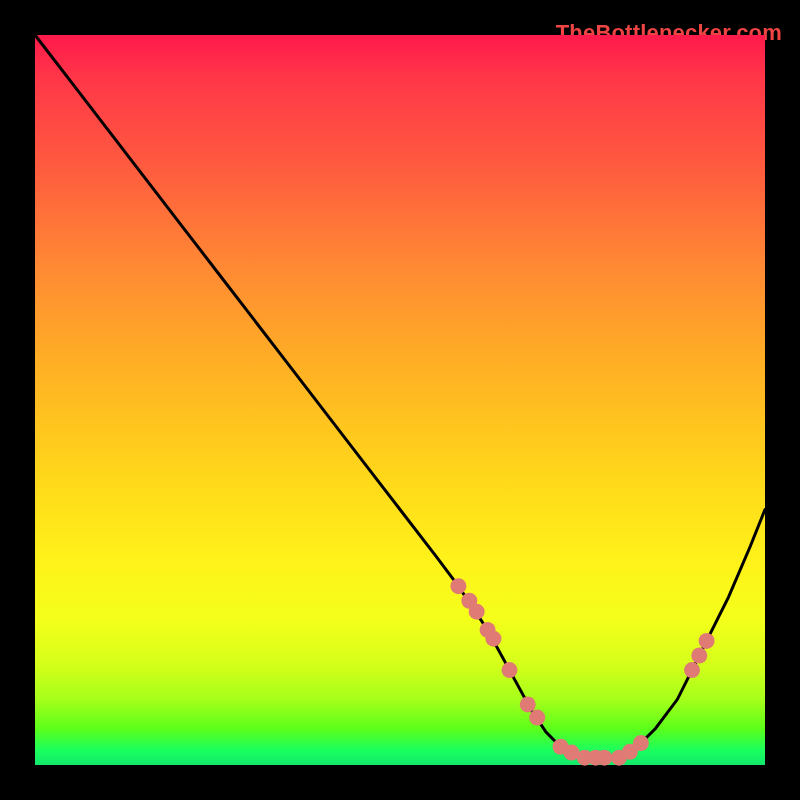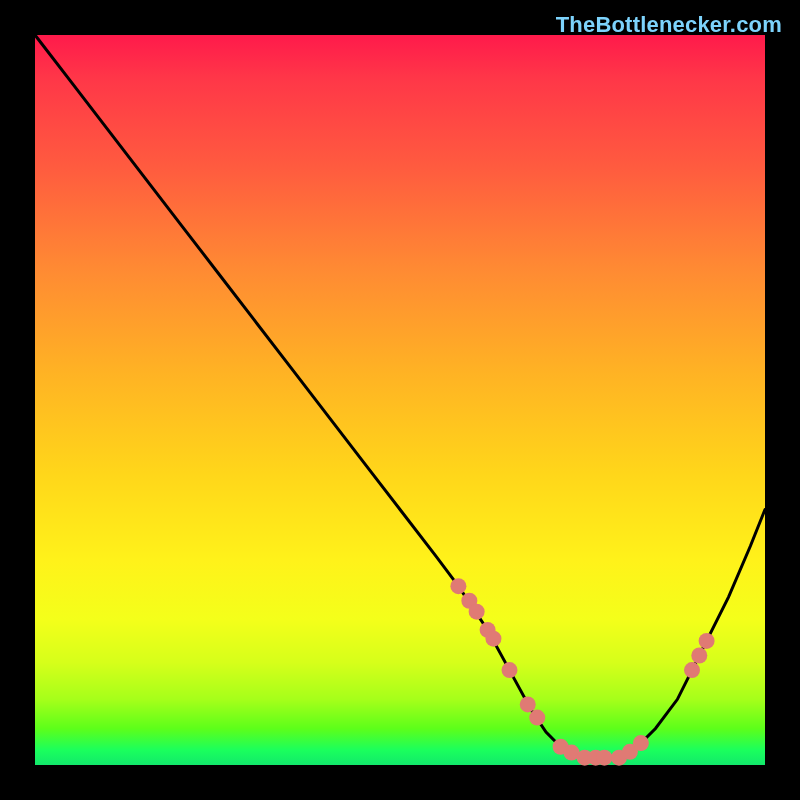--- a/index.html
+++ b/index.html
@@ -35,23 +35,23 @@
       #f4ff1a 80%,
       #d6ff1a 86%,
       #a6ff1a 91%,
       #5dff1a 95%,
       #1aff5d 98%,
       #12e86b 100%
     );
   }
   .watermark {
     position: absolute;
-    top: 12px;
+    top: 20px;
     right: 18px;
-    color: #7dd3fc;
+    color: #ef4444;
     font-size: 22px;
     font-weight: 600;
     letter-spacing: 0.2px;
     user-select: none;
   }
   svg.curve {
     position: absolute;
     left: 0;
     top: 0;
     width: 730px;

